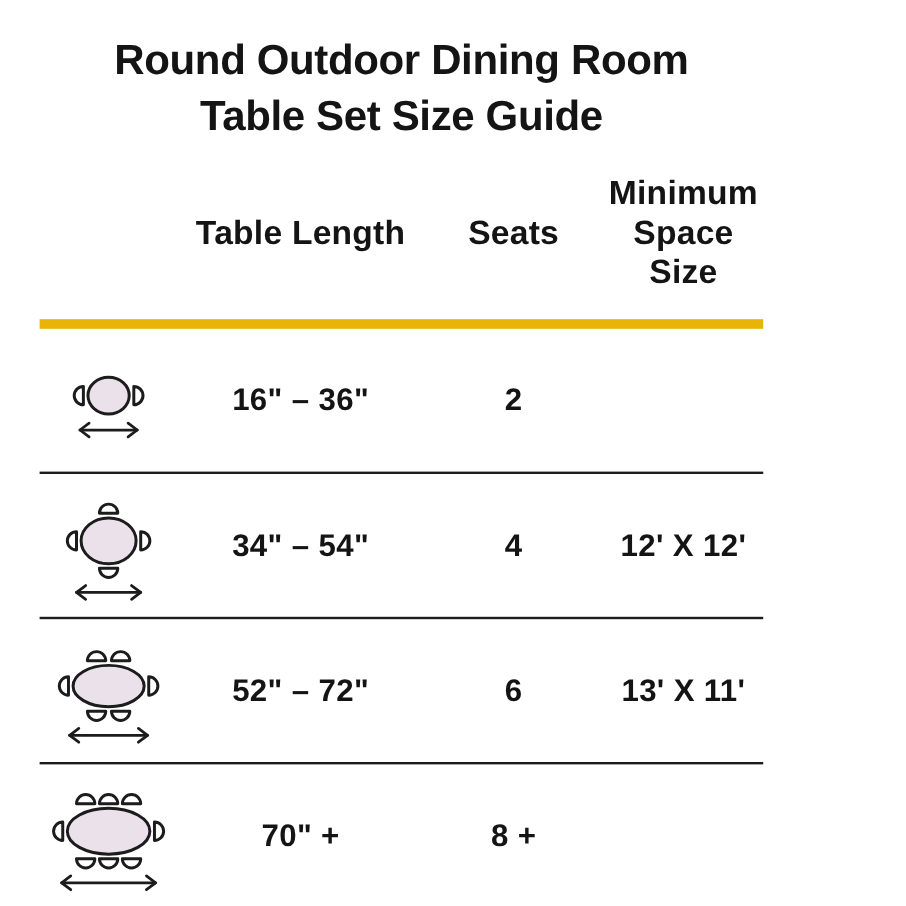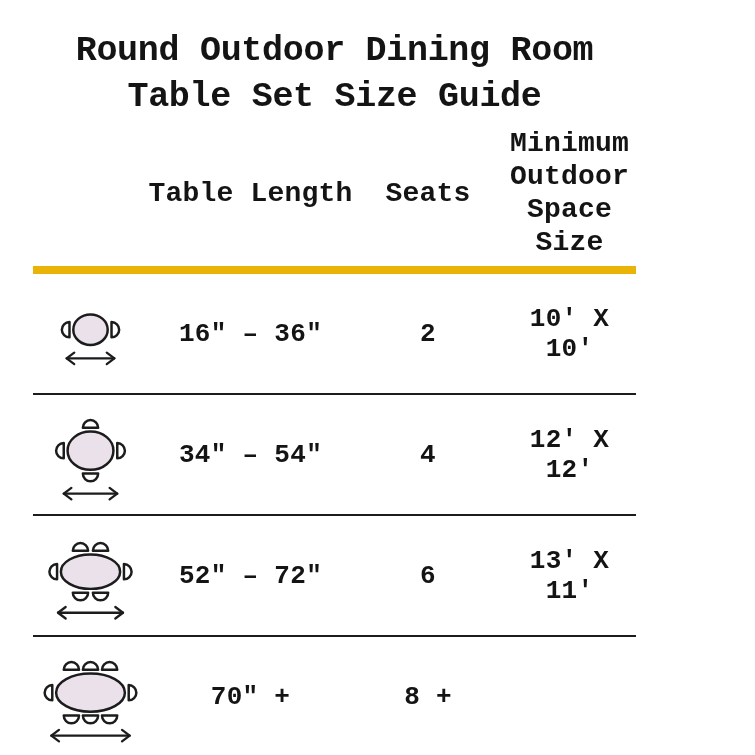--- a/index.html
+++ b/index.html
@@ -6,21 +6,21 @@
     margin: 0;
     padding: 0;
     background: #ffffff;
   }
   .page {
     position: relative;
     width: 669px;
     height: 755px;
     background: #ffffff;
     overflow: hidden;
-    font-family: Liberation Mono, monospace;
+    font-family: Liberation Sans, sans-serif;
     color: #141414;
   }
   .title {
     margin: 28px auto 0 auto;
     max-width: 560px;
     text-align: center;
     font-size: 35px;
     line-height: 1.32;
     font-weight: 700;
     letter-spacing: -0.3px;
@@ -82,39 +82,37 @@
     <div class="row header-row">
       <div class="cell icon-cell"></div>
       <div class="cell head">
         <div>Table Length</div>
       </div>
       <div class="cell head">
         <div>Seats</div>
       </div>
       <div class="cell head">
         <div>Minimum</div>
-        <div>Outdoor</div>
         <div>Space Size</div>
       </div>
     </div>
 
     <div class="row data-row ruled">
       <div class="cell icon-cell">
         <svg class="table-icon" viewBox="0 0 118 112">
             <path d="M 37 44 A 8 8 0 0 0 37 60 Z" fill="#ffffff" stroke="#1c1c1c" stroke-width="2.6" stroke-linejoin="round"></path>
             <path d="M 81 44 A 8 8 0 0 1 81 60 Z" fill="#ffffff" stroke="#1c1c1c" stroke-width="2.6" stroke-linejoin="round"></path>
             <ellipse cx="59" cy="52" rx="18" ry="16" fill="#eae1ea" stroke="#1c1c1c" stroke-width="2.6"></ellipse>
             <path d="M 34 82 H 84" stroke="#1c1c1c" stroke-width="2.4" fill="none" stroke-linecap="round" stroke-linejoin="round"></path>
             <path d="M 42 76 L 34 82 L 42 88" stroke="#1c1c1c" stroke-width="2.4" fill="none" stroke-linecap="round" stroke-linejoin="round"></path>
             <path d="M 76 76 L 84 82 L 76 88" stroke="#1c1c1c" stroke-width="2.4" fill="none" stroke-linecap="round" stroke-linejoin="round"></path>
           </svg>
       </div>
       <div class="cell val">16" – 36"</div>
       <div class="cell val">2</div>
-      <div class="cell val">10' X 10'</div>
     </div>
 
     <div class="row data-row ruled">
       <div class="cell icon-cell">
         <svg class="table-icon" viewBox="0 0 118 112">
             <path d="M 51 28 A 8 8 0 0 1 67 28 Z" fill="#ffffff" stroke="#1c1c1c" stroke-width="2.6" stroke-linejoin="round"></path>
             <path d="M 51 76 A 8 8 0 0 0 67 76 Z" fill="#ffffff" stroke="#1c1c1c" stroke-width="2.6" stroke-linejoin="round"></path>
             <path d="M 31 44 A 8 8 0 0 0 31 60 Z" fill="#ffffff" stroke="#1c1c1c" stroke-width="2.6" stroke-linejoin="round"></path>
             <path d="M 87 44 A 8 8 0 0 1 87 60 Z" fill="#ffffff" stroke="#1c1c1c" stroke-width="2.6" stroke-linejoin="round"></path>
             <ellipse cx="59" cy="52" rx="24" ry="20" fill="#eae1ea" stroke="#1c1c1c" stroke-width="2.6"></ellipse>

